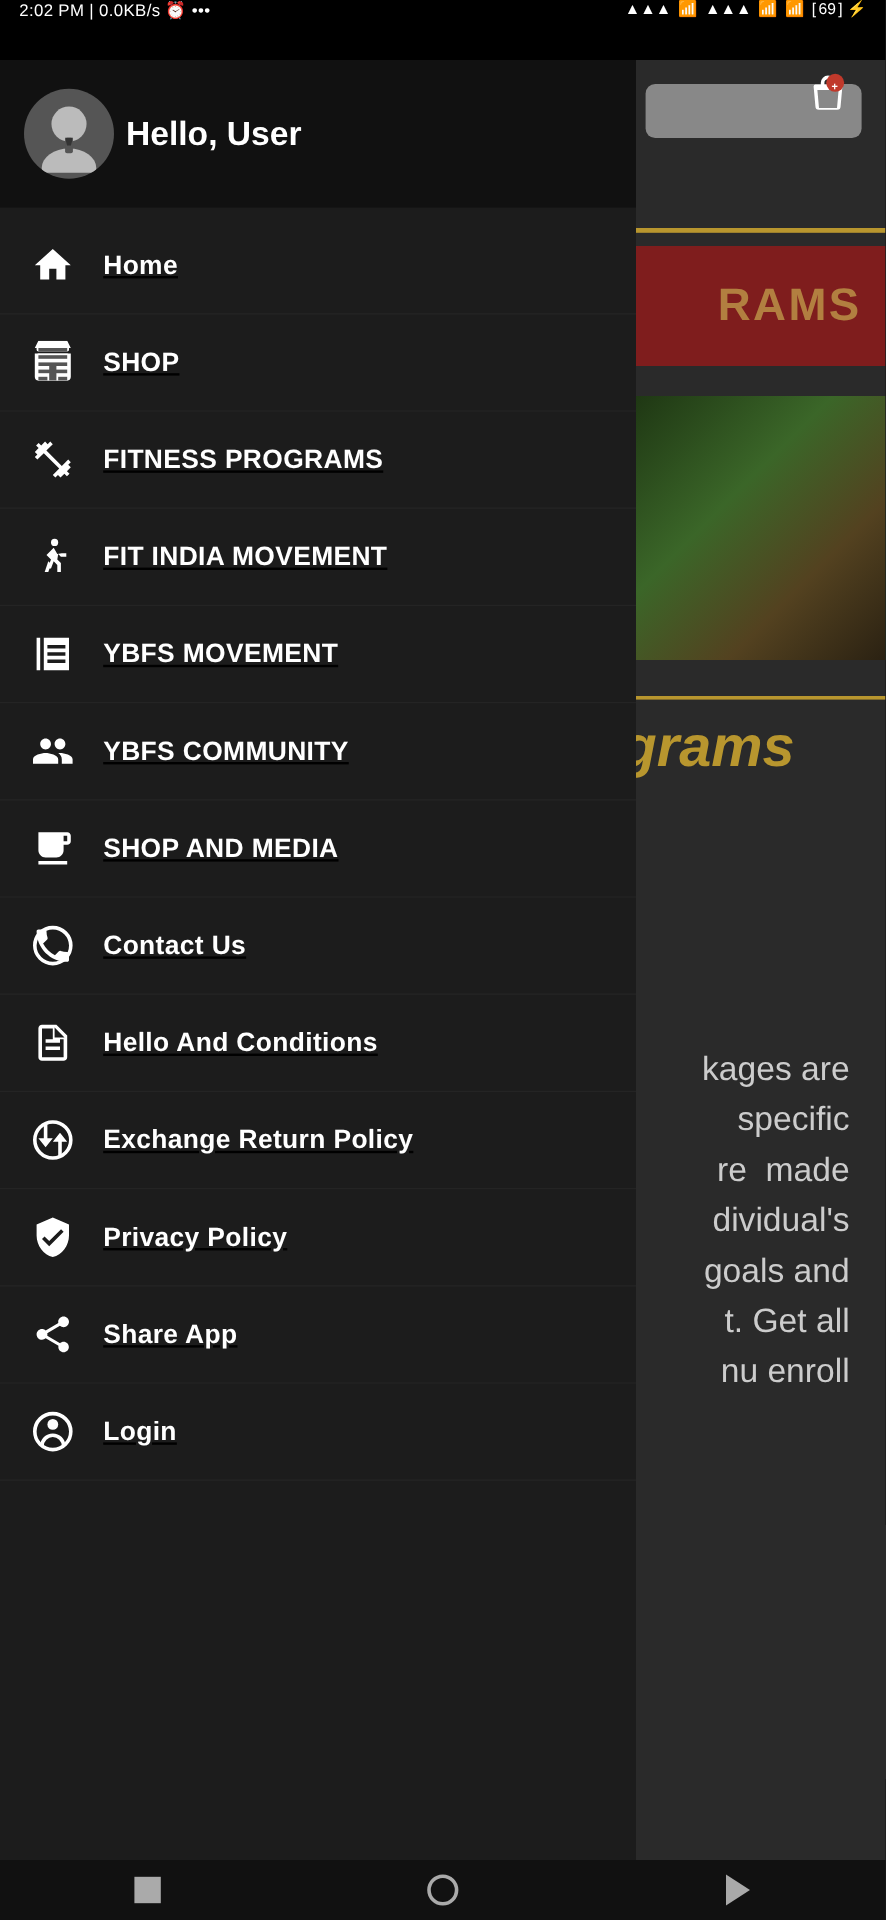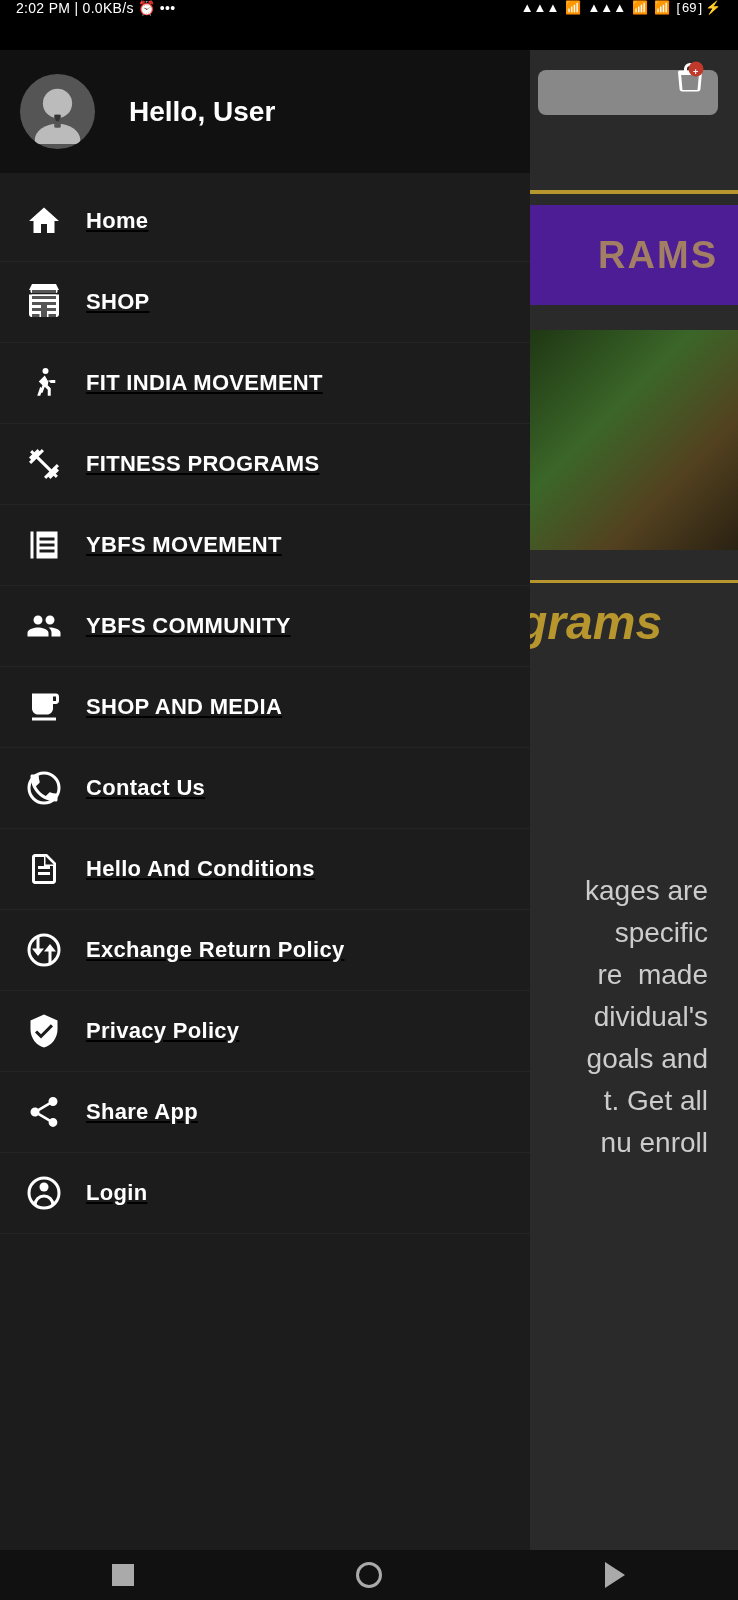--- a/index.html
+++ b/index.html
@@ -78,21 +78,21 @@
       height: 4px;
       background: #b8962e;
     }
 
     .bg-programs-box {
       position: absolute;
       top: 155px;
       right: 0;
       width: 210px;
       height: 100px;
-      background: #4c1d95;
+      background: #7f1d1d;
       display: flex;
       align-items: center;
       justify-content: flex-end;
       padding-right: 20px;
     }
 
     .bg-programs-text {
       color: rgba(200,170,80,0.7);
       font-size: 38px;
       font-weight: 900;
@@ -173,21 +173,21 @@
       z-index: 15;
       padding: 10px;
     }
 
     
     .drawer-header {
       background: #111;
       padding: 24px 20px;
       display: flex;
       align-items: center;
-      gap: 34px;
+      gap: 10px;
       min-height: 100px;
     }
 
     .avatar-circle {
       width: 75px;
       height: 75px;
       border-radius: 50%;
       background: #555;
       display: flex;
       align-items: center;
@@ -377,40 +377,40 @@
           <rect x="15" y="20" width="5" height="2" fill="#555"></rect>
           <rect x="10" y="14" width="4" height="8" fill="#555"></rect>
         </svg>
       </div>
       <span class="menu-label">SHOP</span>
     </div>
 
     <div class="menu-item">
       <div class="menu-icon">
         <svg viewBox="0 0 24 24">
+          <path d="M20.57 14.86L22 13.43 20.57 12 17 15.57 8.43 7 12 3.43 10.57 2 9.14 3.43 7.71 2 5.57 4.14 4.14 2.71 2.71 4.14l1.43 1.43L2 7.71l1.43 1.43L2 10.57 3.43 12 7 8.43 15.57 17 12 20.57 13.43 22l1.43-1.43L16.29 22l2.14-2.14 1.43 1.43 1.43-1.43-1.43-1.43L22 16.29z"></path>
+        </svg>
+      </div>
+      <span class="menu-label">FITNESS PROGRAMS</span>
+    </div>
+
+    <div class="menu-item">
+      <div class="menu-icon">
+        <svg viewBox="0 0 24 24">
           <circle cx="13" cy="4" r="2"></circle>
           <path d="M14.5 10.5l-2-3.5-4 4 2.5 2.5-2 5h2l1.5-4 2 2v4h2v-5l-2-2 .5-3 1.5 1.5h3v-2h-2.5z"></path>
           <path d="M9.5 14.5l-2 6h2l1.5-4.5"></path>
         </svg>
       </div>
       <span class="menu-label">FIT INDIA MOVEMENT</span>
     </div>
 
     <div class="menu-item">
       <div class="menu-icon">
         <svg viewBox="0 0 24 24">
-          <path d="M20.57 14.86L22 13.43 20.57 12 17 15.57 8.43 7 12 3.43 10.57 2 9.14 3.43 7.71 2 5.57 4.14 4.14 2.71 2.71 4.14l1.43 1.43L2 7.71l1.43 1.43L2 10.57 3.43 12 7 8.43 15.57 17 12 20.57 13.43 22l1.43-1.43L16.29 22l2.14-2.14 1.43 1.43 1.43-1.43-1.43-1.43L22 16.29z"></path>
-        </svg>
-      </div>
-      <span class="menu-label">FITNESS PROGRAMS</span>
-    </div>
-
-    <div class="menu-item">
-      <div class="menu-icon">
-        <svg viewBox="0 0 24 24">
           <path d="M3 3h2v18H3zm4 0h14v18H7zm2 4v2h10V7zm0 4v2h10v-2zm0 4v2h10v-2z"></path>
         </svg>
       </div>
       <span class="menu-label">YBFS MOVEMENT</span>
     </div>
 
     <div class="menu-item">
       <div class="menu-icon">
         <svg viewBox="0 0 24 24">
           <path d="M16 11c1.66 0 2.99-1.34 2.99-3S17.66 5 16 5c-1.66 0-3 1.34-3 3s1.34 3 3 3zm-8 0c1.66 0 2.99-1.34 2.99-3S9.66 5 8 5C6.34 5 5 6.34 5 8s1.34 3 3 3zm0 2c-2.33 0-7 1.17-7 3.5V19h14v-2.5c0-2.33-4.67-3.5-7-3.5zm8 0c-.29 0-.62.02-.97.05 1.16.84 1.97 1.97 1.97 3.45V19h6v-2.5c0-2.33-4.67-3.5-7-3.5z"></path>

